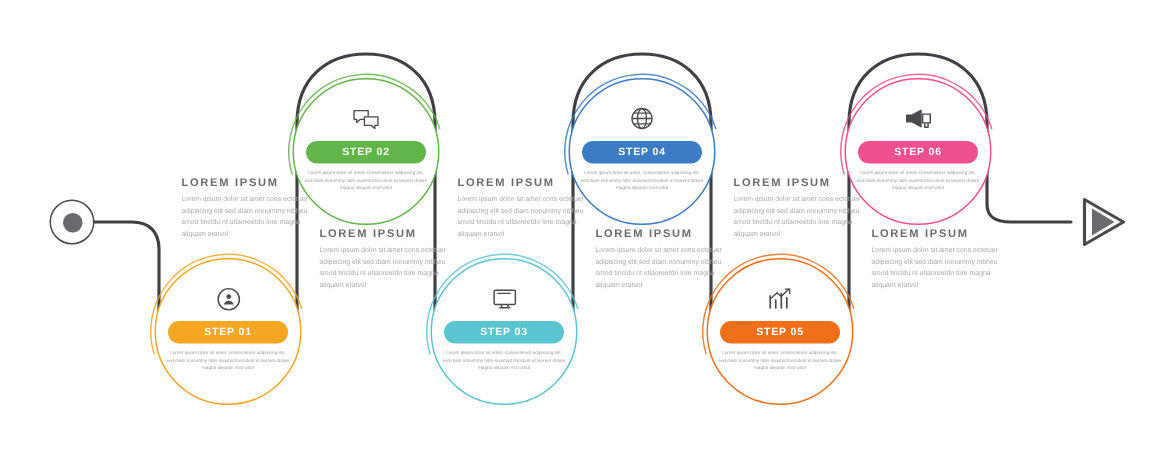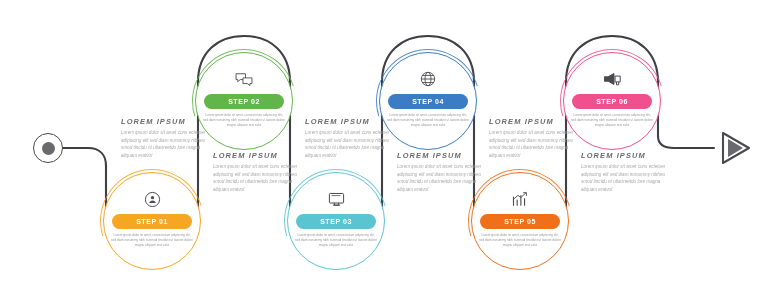--- a/index.html
+++ b/index.html
@@ -21,21 +21,21 @@
         display:flex;align-items:center;justify-content:center;}
   .step-icon svg{display:block;}
   .pill{position:absolute;left:9px;top:42px;width:80px;height:15px;border-radius:8px;
         background:var(--c);display:flex;align-items:center;justify-content:center;}
   .pill span{font-size:7px;font-weight:bold;color:#ffffff;letter-spacing:.55px;
         line-height:1;white-space:nowrap;}
   .micro{position:absolute;left:8px;top:61px;width:82px;text-align:center;
         font-size:3.1px;line-height:1.55;color:#9a9a9a;}
 
   
-  .desc{position:absolute;width:92px;font-style:italic;}
+  .desc{position:absolute;width:92px;}
   .desc-title{font-size:7.4px;font-weight:bold;color:#6b6b6b;letter-spacing:1.15px;
         margin:0 0 4px 0;line-height:1;white-space:nowrap;}
   .desc-body{font-size:4.6px;line-height:1.62;color:#a9a9a9;margin:0;}
 
   
   .start-marker{position:absolute;left:33px;top:133px;width:30px;height:30px;
         border-radius:50%;border:1.9px solid #4a4a4f;box-sizing:border-box;
         background:#fff;display:flex;align-items:center;justify-content:center;}
   .start-dot{width:13px;height:13px;border-radius:50%;background:#6a6a6e;}
   .end-marker{position:absolute;left:713px;top:127px;width:42px;height:42px;}

